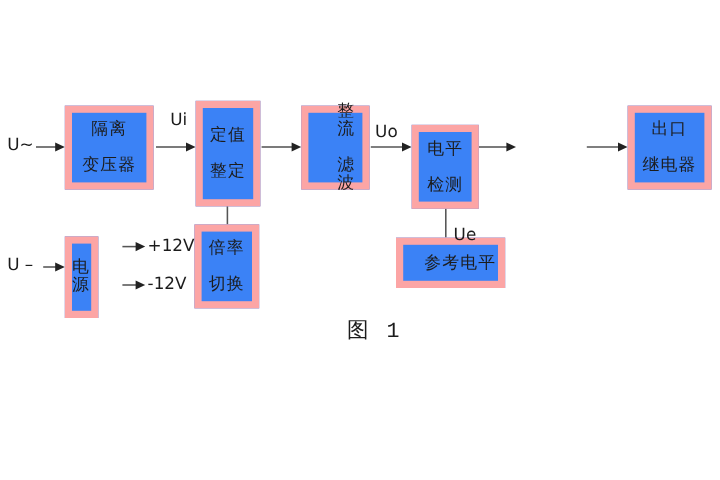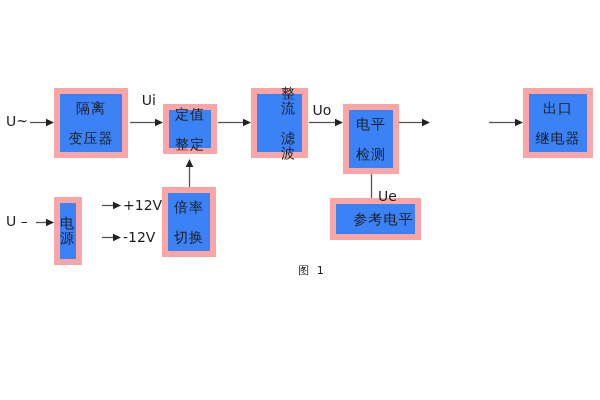--- a/index.html
+++ b/index.html
@@ -13,21 +13,21 @@
     display:flex;flex-direction:column;align-items:center;justify-content:center;
     row-gap:15px;font-size:14px;line-height:15px;letter-spacing:1px;color:#1c1c1c;
     box-sizing:border-box;
   }
   .lbl{
     position:absolute;font-size:14px;line-height:16px;color:#1c1c1c;white-space:nowrap;
   }
   .lbl.c{text-align:center;}
   .caption{
     position:absolute;left:284px;top:263px;width:56px;text-align:center;
-    font-size:11px;color:#1c1c1c;letter-spacing:2px;
+    font-size:18px;color:#1c1c1c;letter-spacing:2px;font-family:Liberation Mono, monospace;
   }
 </style>
 </head>
 <body>
 
 <div class="canvas">
 
   <svg class="wires" viewBox="0 0 600 400" xmlns="http://www.w3.org/2000/svg">
     <g stroke="#555" stroke-width="1.3" fill="none">
       <line x1="30" y1="122.5" x2="47" y2="122.5"></line>
@@ -55,21 +55,21 @@
       <polygon points="189.5,159 185.7,167 193.3,167"></polygon>
       <polygon points="371.5,164 367.7,172 375.3,172"></polygon>
     </g>
   </svg>
 
   <div class="box" style="left:54px;top:88px;width:74px;height:70px;">
     <span>隔离</span>
     <span>变压器</span>
   </div>
 
-  <div class="box" style="left:163px;top:104px;width:54px;height:50px;">
+  <div class="box" style="left:163px;top:84px;width:54px;height:88px;">
     <span>定值</span>
     <span>整定</span>
   </div>
 
   <div class="box" style="left:251px;top:88px;width:57px;height:70px;padding-left:24px;">
     <span>整流</span>
     <span>滤波</span>
   </div>
 
   <div class="box" style="left:343px;top:88px;width:56px;height:70px;margin-top:16px;">

